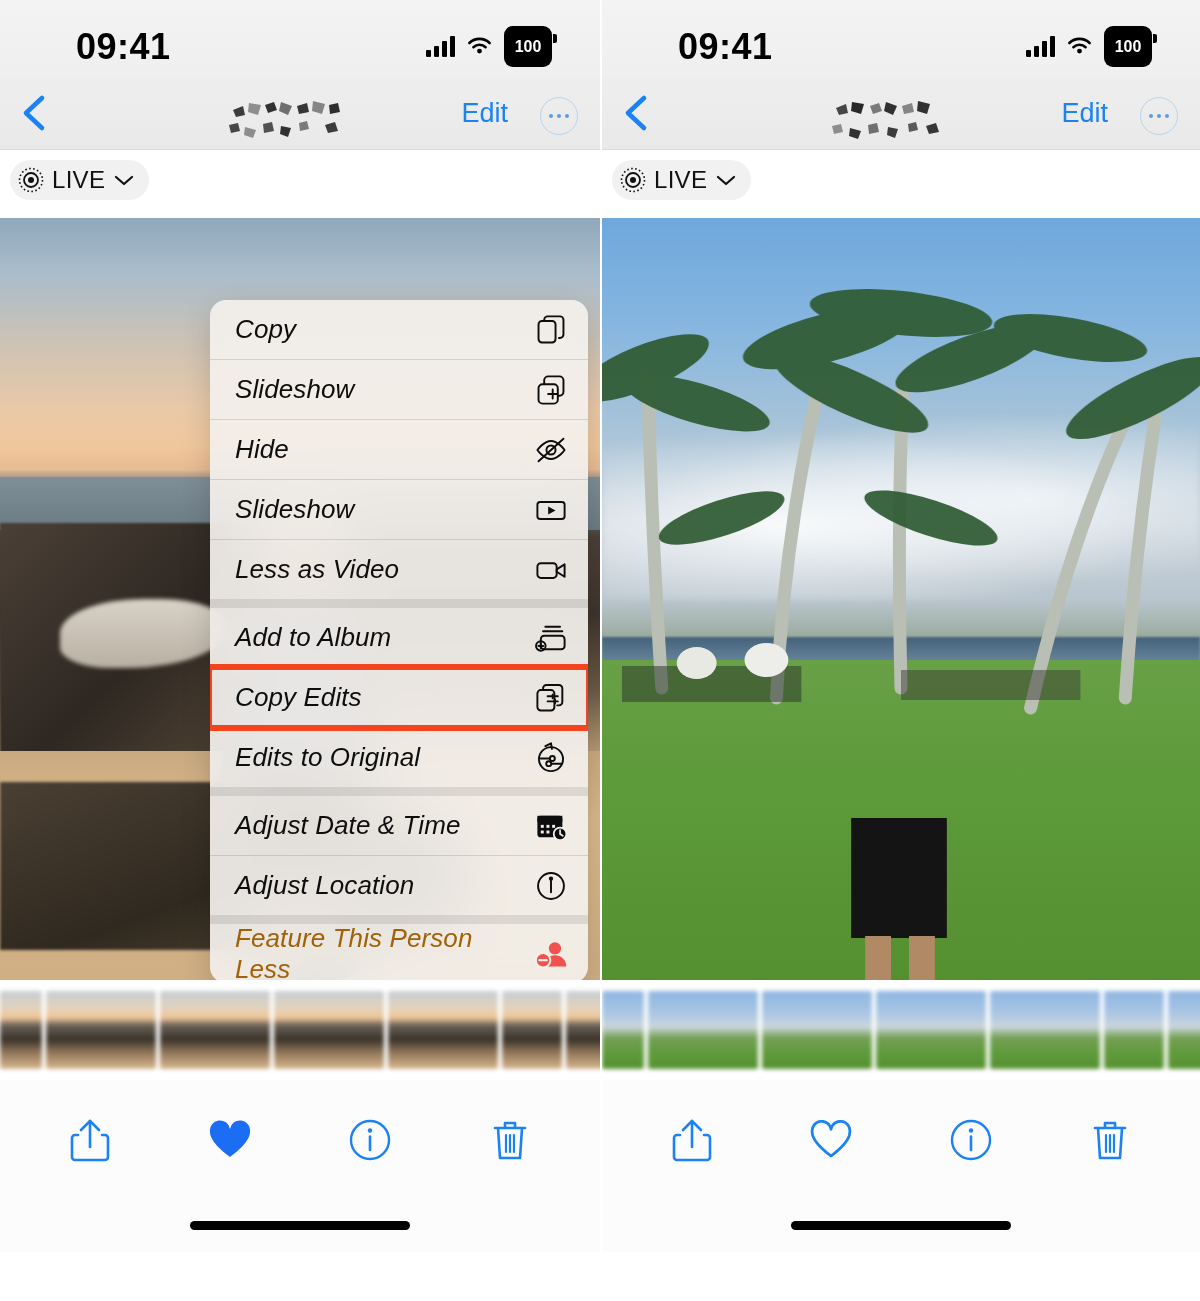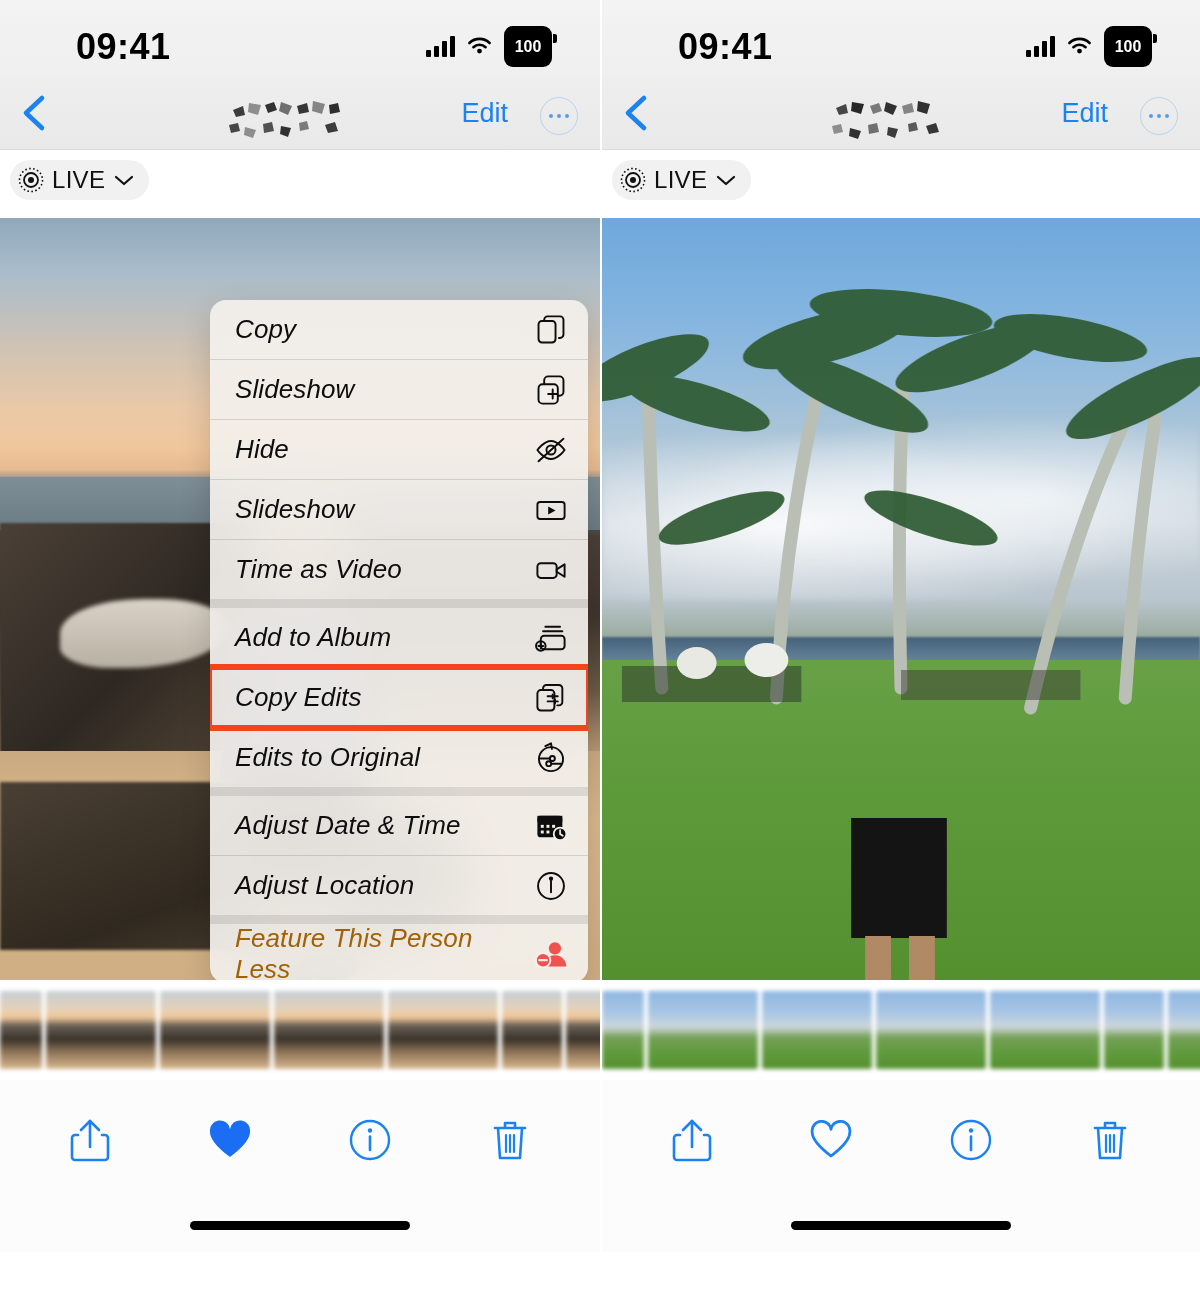--- a/index.html
+++ b/index.html
@@ -334,21 +334,21 @@
           <div class="hairline"></div>
           <div class="mrow">
             <div class="mlabel">Slideshow</div>
             <svg viewBox="0 0 30 30" class="mico" style="color: rgb(13, 13, 13);">
               <rect x="3" y="8" width="24" height="15" rx="2.4" stroke="currentColor" fill="none" stroke-width="1.7" stroke-linecap="round" stroke-linejoin="round"></rect>
               <path d="M12.5 12 L19 15.5 L12.5 19 Z" fill="currentColor" stroke="none"></path>
             </svg>
           </div>
           <div class="hairline"></div>
           <div class="mrow">
-            <div class="mlabel">Time as Video</div>
+            <div class="mlabel">Less as Video</div>
             <svg viewBox="0 0 30 30" class="mico" style="color: rgb(13, 13, 13);">
               <rect x="3" y="9" width="17" height="13" rx="3" stroke="currentColor" fill="none" stroke-width="1.7" stroke-linecap="round" stroke-linejoin="round"></rect>
               <path d="M20 14.5 L27 10 v11 l-7 -4.5z" stroke="currentColor" fill="none" stroke-width="1.7" stroke-linecap="round" stroke-linejoin="round"></path>
             </svg>
           </div>
           <div class="groupgap"></div>
           <div class="mrow">
             <div class="mlabel">Add to Album</div>
             <svg viewBox="0 0 30 30" class="mico" style="color: rgb(13, 13, 13);">
               <path d="M10 5 h13" stroke="currentColor" fill="none" stroke-width="1.7" stroke-linecap="round" stroke-linejoin="round"></path>

